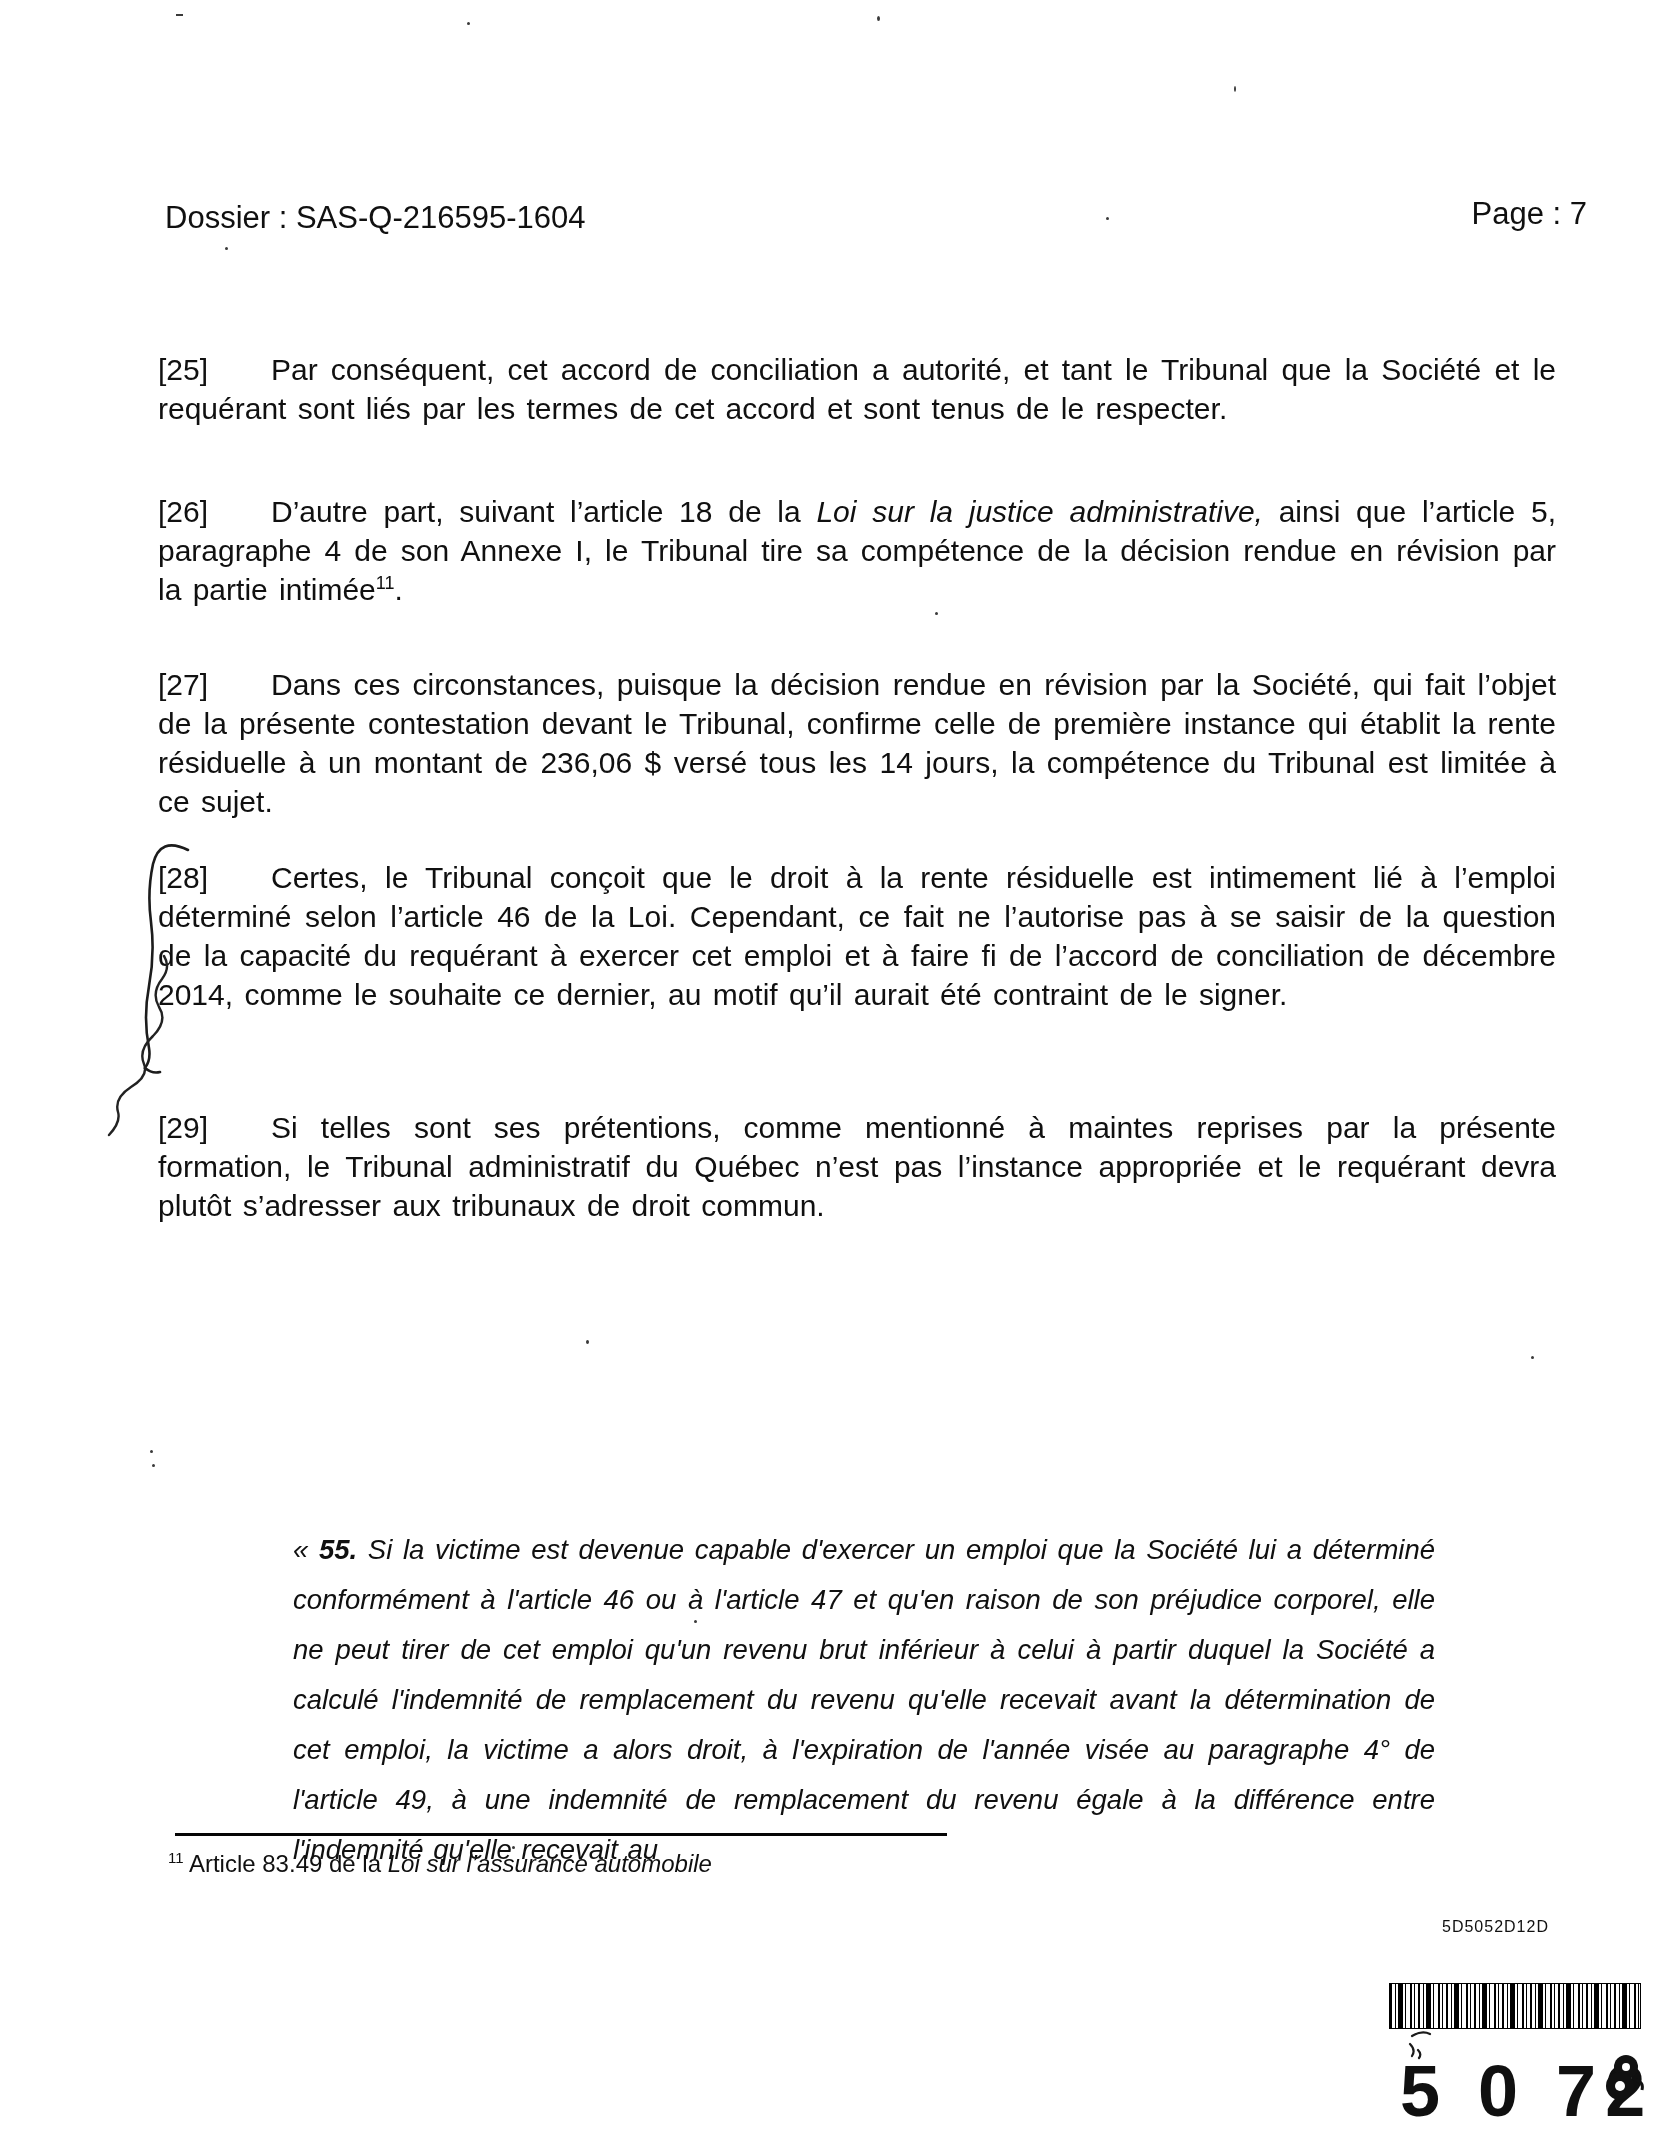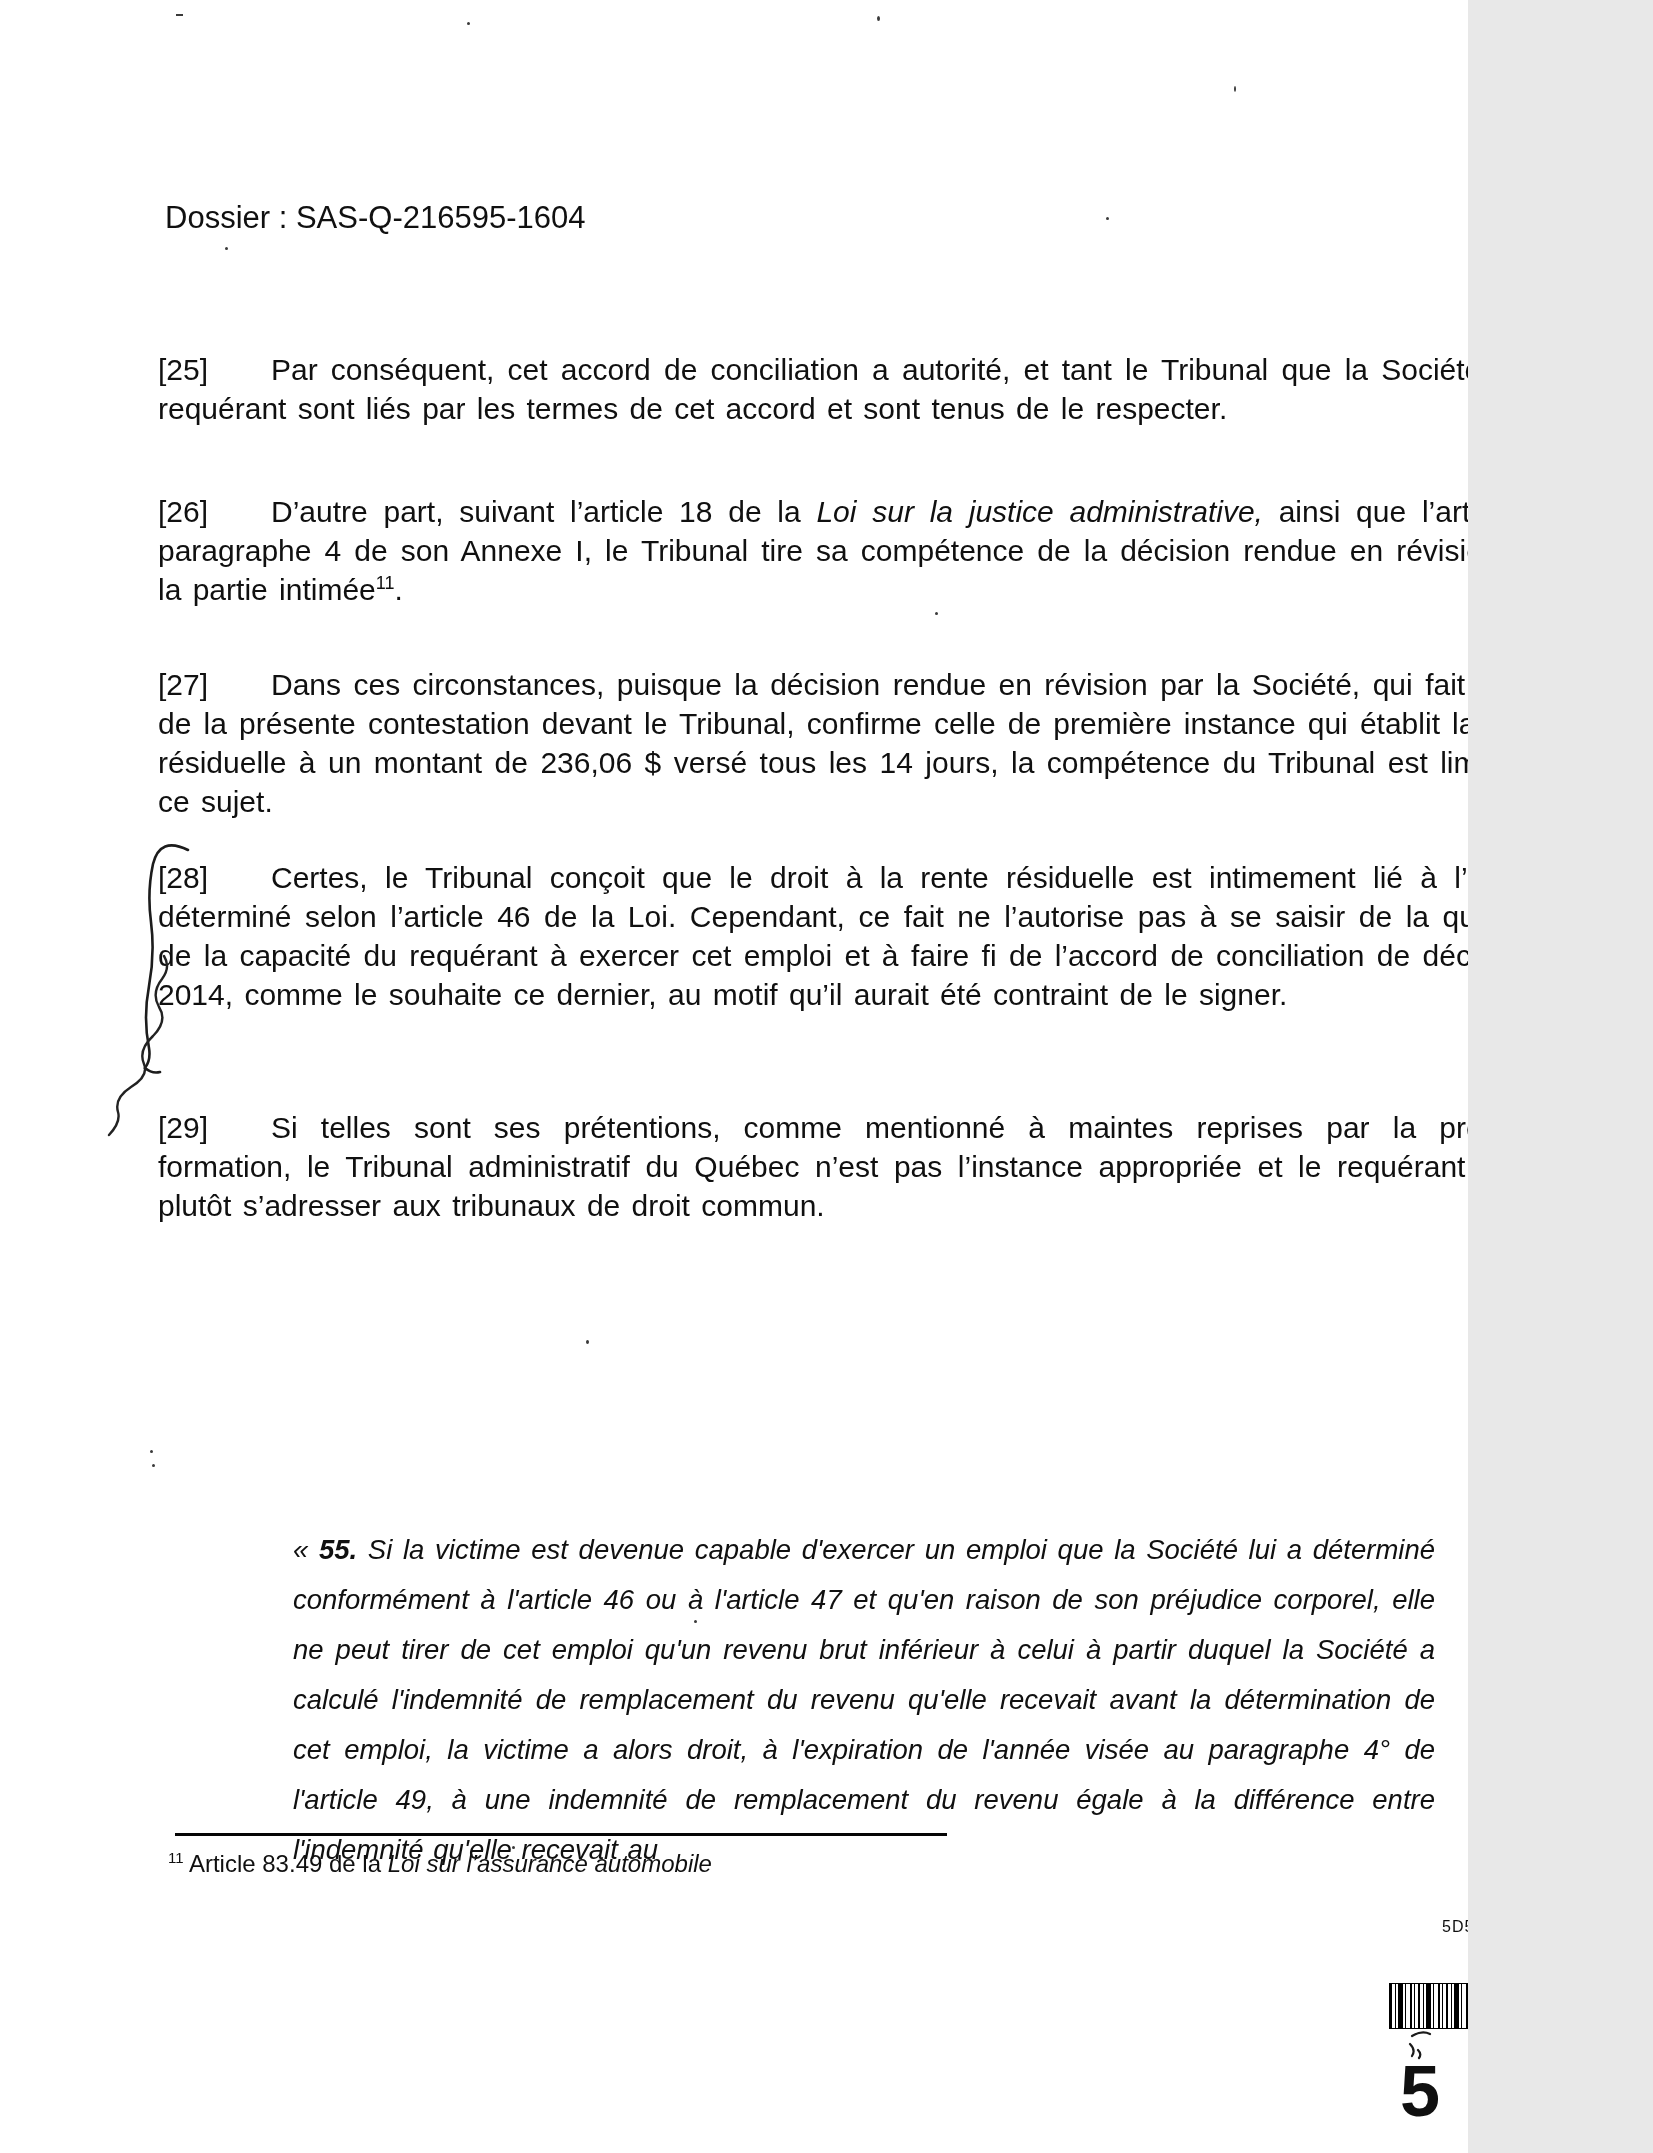--- a/index.html
+++ b/index.html
@@ -1,18 +1,18 @@
 <!DOCTYPE html>
 <html><head>
 <meta charset="utf-8">
 <style>
   html,body{margin:0;padding:0;background:#e8e8e8;}
   .page{
     position:relative;
-    width:1468px;height:2153px;
+    width:1653px;height:2153px;
     background:#ffffff;
     font-family:"Liberation Sans", sans-serif;
     color:#101010;
     overflow:hidden;
   }
   .header-line{position:absolute;top:200px;left:165px;width:1455px;font-size:31px;}
   .dossier{position:absolute;left:0;top:0;white-space:nowrap;}
   .pagenum{position:absolute;right:33px;top:-4px;white-space:nowrap;text-align:right;}
   .para{
     position:absolute;left:158px;width:1398px;

